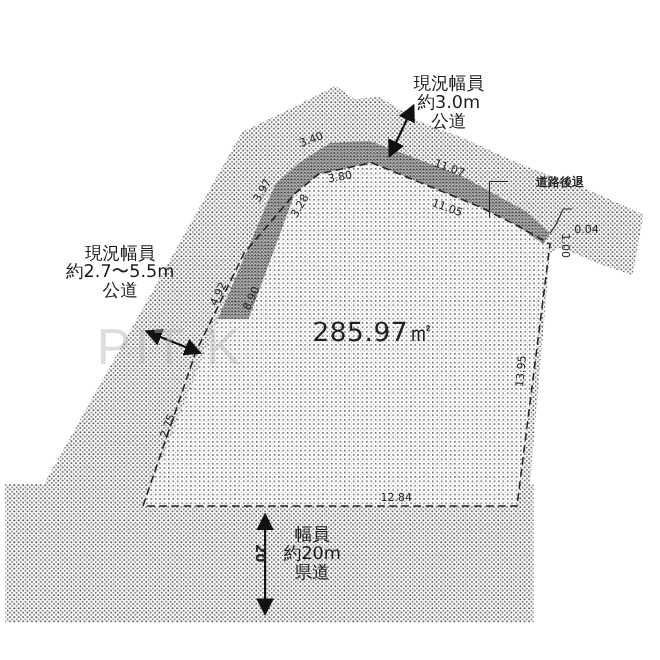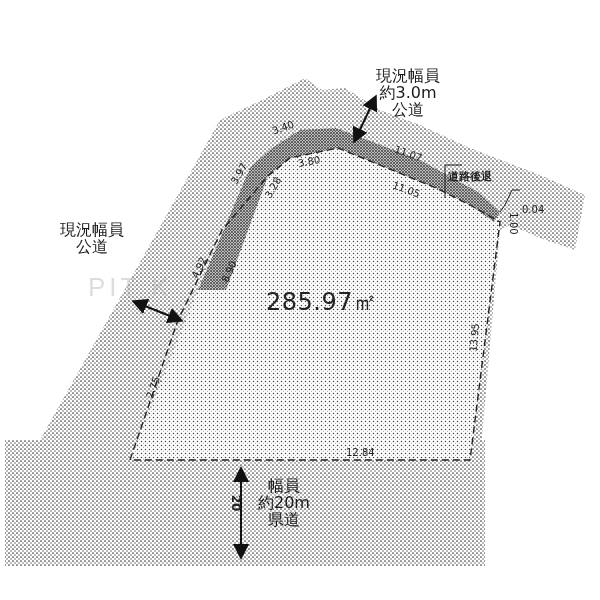--- a/index.html
+++ b/index.html
@@ -5,21 +5,21 @@
   html, body { margin: 0; padding: 0; background: #ffffff; }
   body { width: 600px; height: 600px; position: relative; overflow: hidden;
          font-family: "DejaVu Sans", sans-serif; }
   #stage { position: absolute; left: 0; top: 0; width: 600px; height: 600px; }
   svg { position: absolute; left: 0; top: 0; }
   .lbl { position: absolute; color: #1a1a1a; font-weight: normal; line-height: 1.05;
          text-align: center; white-space: nowrap; }
   .road-label { font-size: 16px; }
   .area-label { font-size: 24px; letter-spacing: 0.5px; color: #222; }
   .dim { position: absolute; font-size: 10px; color: #222; white-space: nowrap; font-family: "DejaVu Sans", sans-serif; }
-  .watermark { position: absolute; left: 88px; top: 272px; font-size: 26px; color: rgba(180,180,180,0.45);
+  .watermark { position: absolute; left: 88px; top: 288px; font-size: 46px; color: rgba(180,180,180,0.45);
                letter-spacing: 4px; font-family: "Liberation Sans", sans-serif; white-space: nowrap; }
   .setback-text { position: absolute; font-size: 11px; font-weight: bold; color: #222; white-space: nowrap; }
 </style>
 </head>
 <body>
 
 <div id="stage">
   <svg width="600" height="600" viewBox="0 0 600 600">
     <defs>
       <pattern id="dots" width="4" height="4" patternUnits="userSpaceOnUse">
@@ -68,34 +68,35 @@
   <div class="watermark">PIT                K</div>
 
   <div class="lbl road-label" style="left:376px; top:68px;">
     <div>現況幅員</div>
     <div>約3.0m</div>
     <div>公道</div>
   </div>
 
   <div class="lbl road-label" style="left:60px; top:222px;">
     <div>現況幅員</div>
+    <div>約2.7〜5.5m</div>
     <div>公道</div>
   </div>
 
   <div class="lbl road-label" style="left:258px; top:478px;">
     <div>幅員</div>
     <div>約20m</div>
     <div>県道</div>
   </div>
 
-  <div class="lbl area-label" style="left:266px; top:290px;text-align:right;">
+  <div class="lbl area-label" style="left:284px; top:290px;text-align:right;">
     <div>285.97㎡</div>
   </div>
 
-  <div class="setback-text" style="left:448px; top:158px;margin-top:11px;">道路後退</div>
+  <div class="setback-text" style="left:487px; top:158px;">道路後退</div>
 
   <div class="dim" style="left:272px; top:122px; transform:rotate(-20deg);">3.40</div>
   <div class="dim" style="left:228px; top:168px; transform:rotate(-60deg);">3.97</div>
   <div class="dim" style="left:262px; top:182px; transform:rotate(-60deg);">3.28</div>
   <div class="dim" style="left:298px; top:156px; transform:rotate(-10deg);">3.80</div>
   <div class="dim" style="left:394px; top:148px; transform:rotate(20deg);">11.07</div>
   <div class="dim" style="left:392px; top:184px; transform:rotate(20deg);">11.05</div>
   <div class="dim" style="left:522px; top:184px;margin-top:20px;">0.04</div>
   <div class="dim" style="left:502px; top:218px; transform:rotate(90deg);">1.00</div>
   <div class="dim" style="left:188px; top:262px; transform:rotate(-65deg);">4.92</div>

